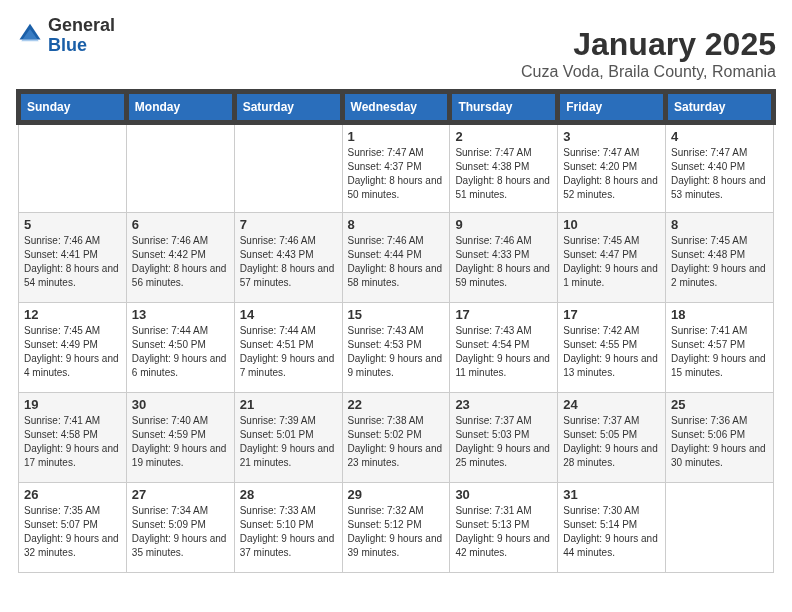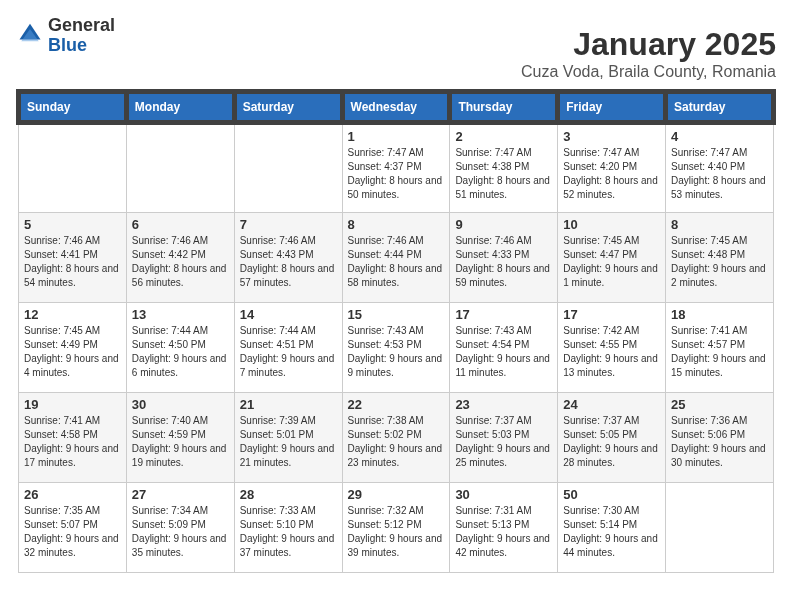--- a/index.html
+++ b/index.html
@@ -341,21 +341,21 @@
 and 39 minutes.</div>
         </td>
         <td>
           <span class="day-num">30</span>
           <div class="day-info">Sunrise: 7:31 AM
 Sunset: 5:13 PM
 Daylight: 9 hours
 and 42 minutes.</div>
         </td>
         <td>
-          <span class="day-num">50</span>
+          <span class="day-num">31</span>
           <div class="day-info">Sunrise: 7:30 AM
 Sunset: 5:14 PM
 Daylight: 9 hours
 and 44 minutes.</div>
         </td>
         <td class="empty-cell"></td>
       </tr>
     </tbody>
 </table>
 

